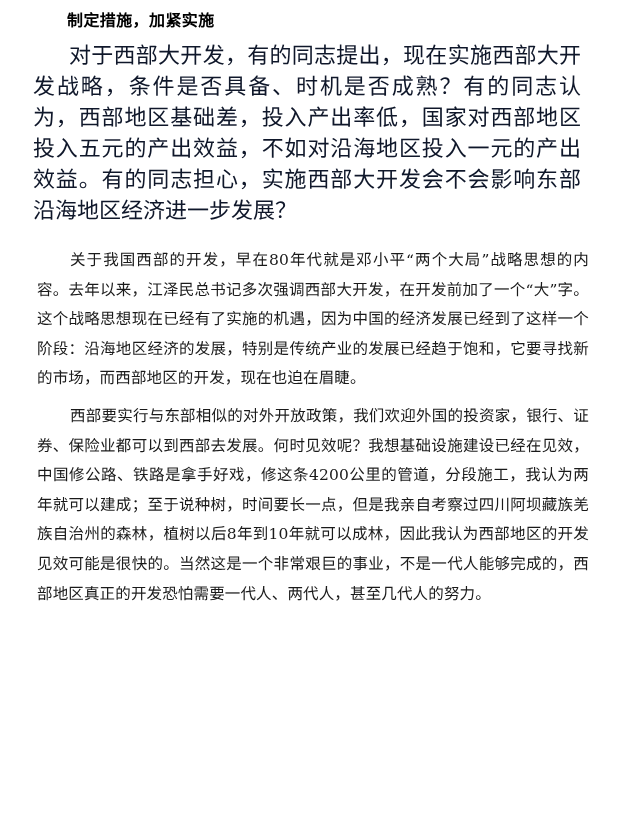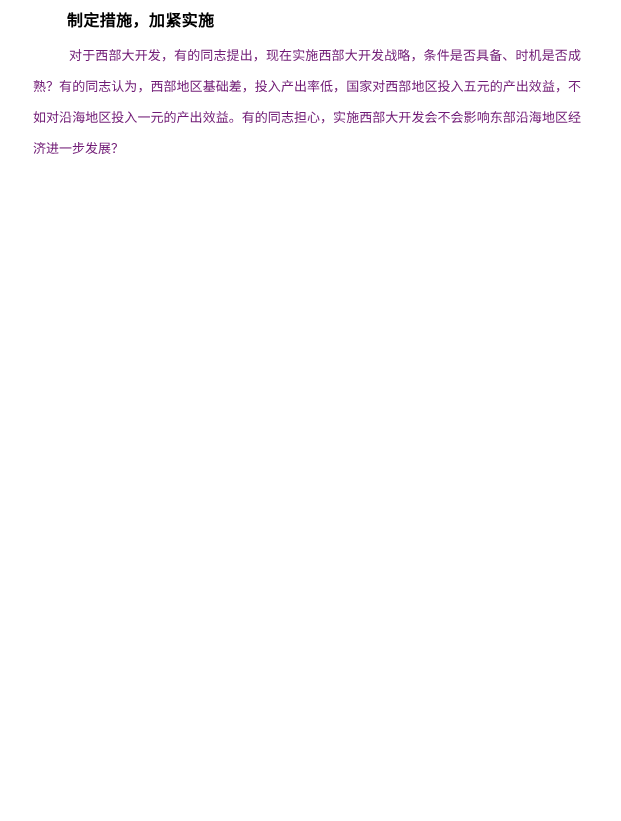--- a/index.html
+++ b/index.html
@@ -49,24 +49,24 @@
     position: absolute;
     left: 33px;
     top: 40px;
     width: 556px;
   }
 
   
   .para {
     margin: 0 8px 0 0;
     font-family: "Liberation Sans", "DejaVu Sans", sans-serif;
-    font-size: 13px;
+    font-size: 22px;
     font-weight: 400;
     line-height: 31px;
-    color: #701a75;
+    color: #0f172a;
     text-align: justify;
     text-justify: inter-ideograph;
     text-indent: 36px;
     letter-spacing: 0px;
   }
 
   
   .gap-1 { height: 6px; }
   .gap-2 { height: 6px; }
 
@@ -106,19 +106,21 @@
 
     <div class="gap-1"></div>
 
 
     <div class="gap-2"></div>
 
 
     <div class="quote-gap"></div>
 
     <blockquote class="quote-block">
+      <p class="quote-para nosel">关于我国西部的开发，早在80年代就是邓小平“两个大局”战略思想的内容。去年以来，江泽民总书记多次强调西部大开发，在开发前加了一个“大”字。这个战略思想现在已经有了实施的机遇，因为中国的经济发展已经到了这样一个阶段：沿海地区经济的发展，特别是传统产业的发展已经趋于饱和，它要寻找新的市场，而西部地区的开发，现在也迫在眉睫。</p>
 
       <div class="quote-gap"></div>
 
+      <p class="quote-para nosel">西部要实行与东部相似的对外开放政策，我们欢迎外国的投资家，银行、证券、保险业都可以到西部去发展。何时见效呢？我想基础设施建设已经在见效，中国修公路、铁路是拿手好戏，修这条4200公里的管道，分段施工，我认为两年就可以建成；至于说种树，时间要长一点，但是我亲自考察过四川阿坝藏族羌族自治州的森林，植树以后8年到10年就可以成林，因此我认为西部地区的开发见效可能是很快的。当然这是一个非常艰巨的事业，不是一代人能够完成的，西部地区真正的开发恐怕需要一代人、两代人，甚至几代人的努力。</p>
     </blockquote>
 
   </div>
 </div>
 
 </body></html>

